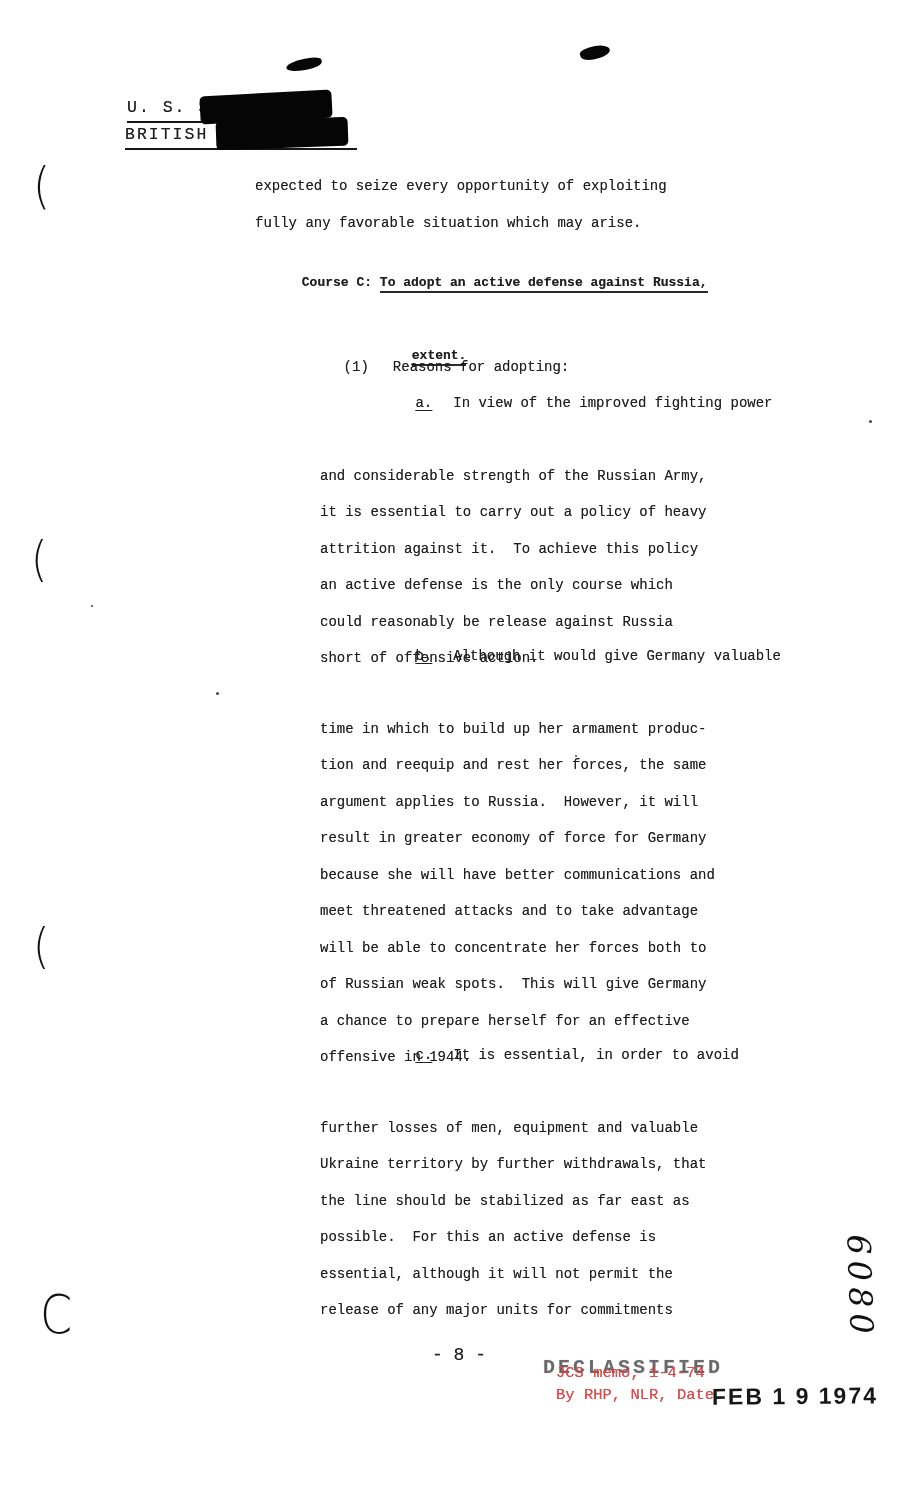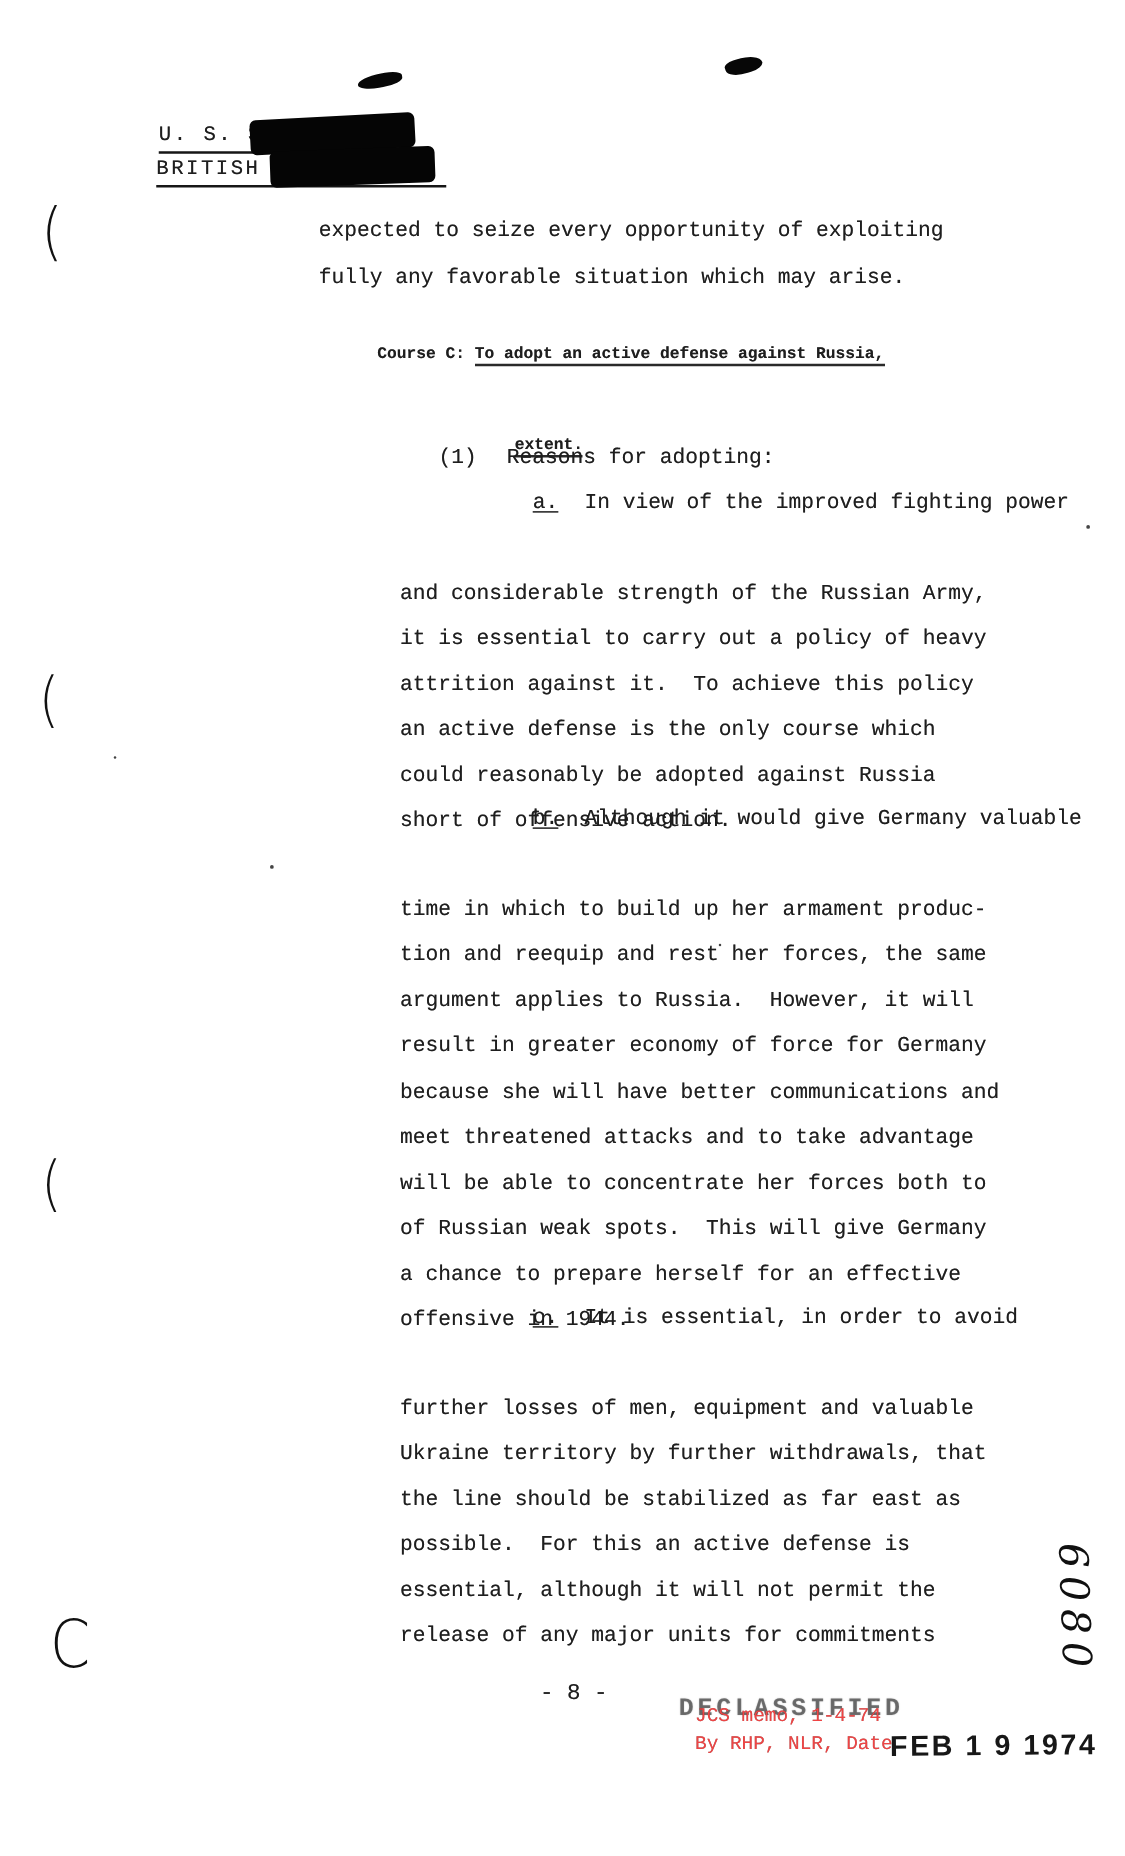--- a/index.html
+++ b/index.html
@@ -2,21 +2,21 @@
 <html><head>
 <meta charset="utf-8">
 <style>
   html,body{margin:0;padding:0;background:#e8e8e8;}
   #page{
     position:relative;width:900px;height:1485px;background:#ffffff;
     font-family:"Liberation Mono", monospace;color:#1e1e1e;overflow:hidden;
     margin:0 auto;
   }
   .abs{position:absolute;}
-  .tline{line-height:36.5px;white-space:pre;font-size:17px;
+  .tline{line-height:36.5px;white-space:pre;font-size:14px;
          text-shadow:0 0 0.5px rgba(20,20,20,0.55);}
   .courseline{line-height:24.5px;font-size:13px;white-space:pre;
          text-shadow:0 0 0.5px rgba(20,20,20,0.55);font-weight:bold;}
   .cul{border-bottom:2px solid #2a2a2a;padding-bottom:1px;}
   .mk{text-decoration:underline;text-underline-offset:3px;margin-right:21px;}
   .first-indent{padding-left:45px;}
   .clsline{border-bottom:2px solid #161616;}
   .clstext{font-size:16.5px;letter-spacing:2px;text-shadow:0 0 0.5px rgba(20,20,20,0.6);}
   .redact{background:#050505;border-radius:5px;}
   .crescent{font-family:"DejaVu Sans",sans-serif;font-weight:300;color:#111;
@@ -82,21 +82,21 @@
   </div>
 
   <div class="abs" style="left:320px;top:348px;">
     <div class="tline first-indent">
       <span class="mk">a.</span><span>In view of the improved fighting power</span>
     </div>
     <div class="tline">and considerable strength of the Russian Army,</div>
     <div class="tline">it is essential to carry out a policy of heavy</div>
     <div class="tline">attrition against it.  To achieve this policy</div>
     <div class="tline">an active defense is the only course which</div>
-    <div class="tline">could reasonably be adopted against Russia</div>
+    <div class="tline">could reasonably be release against Russia</div>
     <div class="tline">short of offensive action.</div>
   </div>
 
   <div class="abs" style="left:320px;top:601px;">
     <div class="tline first-indent">
       <span class="mk">b.</span><span>Although it would give Germany valuable</span>
     </div>
     <div class="tline">time in which to build up her armament produc-</div>
     <div class="tline">tion and reequip and rest her forces, the same</div>
     <div class="tline">argument applies to Russia.  However, it will</div>

